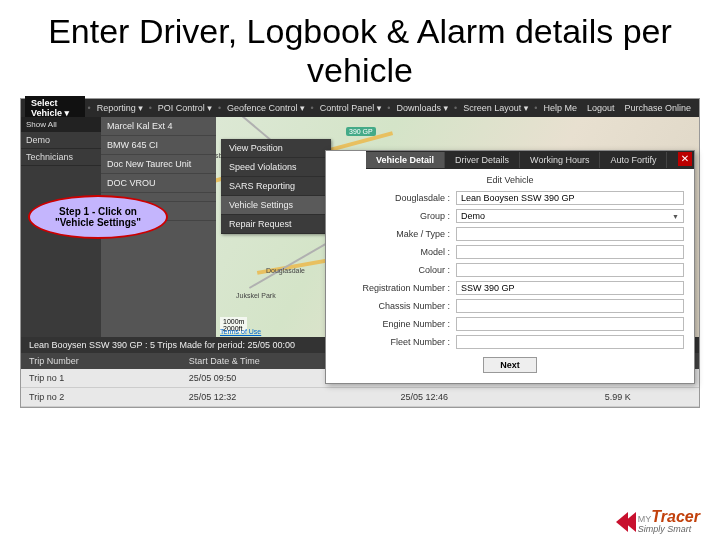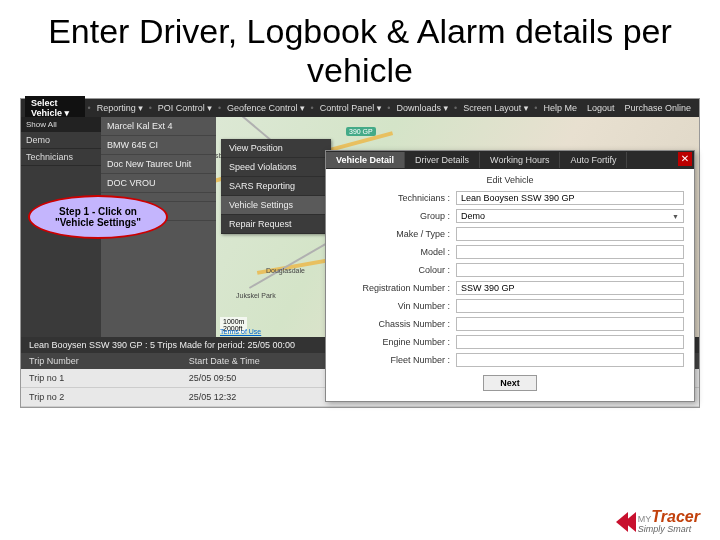--- a/index.html
+++ b/index.html
@@ -35,21 +35,21 @@
   .map .road2 { position: absolute; background: #b0b0b0; height: 2px; }
   .map .road2.g1 { width: 220px; top: 60px; left: -10px; transform: rotate(40deg); }
   .map .road2.g2 { width: 200px; top: 120px; left: 20px; transform: rotate(-30deg); }
   .map .label { position: absolute; font-size: 7px; color: #444; }
   .map .marker { position: absolute; width: 6px; height: 6px; background: #c00; border-radius: 50%; border: 1px solid #800; }
   .map .scale { position: absolute; bottom: 4px; left: 4px; font-size: 7px; background: rgba(255,255,255,0.7); padding: 1px 3px; }
   
   .callout { position: absolute; left: 28px; top: 195px; width: 140px; height: 44px; background: #c4b5fd; border: 2px solid #c00; border-radius: 50%; display: flex; align-items: center; justify-content: center; text-align: center; font-size: 10px; font-weight: bold; color: #000; z-index: 20; line-height: 1.1; }
   
   .modal { position: absolute; left: 325px; top: 150px; width: 370px; background: #fff; border: 1px solid #888; z-index: 30; box-shadow: 2px 2px 6px rgba(0,0,0,0.3); }
-  .modal-tabs { background: #2a2a2a; display: flex; align-items: center; font-size: 9px; color: #ddd; height: 18px; position: relative; }
+  .modal-tabs { background: #2a2a2a; display: flex; align-items: center; font-size: 9px; color: #ddd; height: 18px; position: relative; margin-left: 40px; }
   .modal-tabs .mtab { padding: 3px 10px; border-right: 1px solid #444; }
   .modal-tabs .mtab.active { background: #555; color: #fff; font-weight: bold; }
   .modal-tabs .close { position: absolute; right: 2px; top: 1px; width: 14px; height: 14px; background: #b00; color: #fff; font-size: 10px; text-align: center; line-height: 14px; cursor: pointer; }
   .modal-body { padding: 6px 10px 10px; font-size: 9px; }
   .modal-body .subtitle { text-align: center; font-size: 9px; margin-bottom: 6px; color: #333; }
   .form-row { display: flex; align-items: center; margin-bottom: 4px; }
   .form-row .lbl { width: 120px; text-align: right; padding-right: 6px; color: #333; font-size: 9px; }
   .form-row .val { flex: 1; border: 1px solid #bbb; height: 14px; padding: 0 4px; font-size: 9px; background: #fff; display: flex; align-items: center; }
   .form-row .sel { flex: 1; border: 1px solid #bbb; height: 14px; padding: 0 4px; font-size: 9px; background: #fff; display: flex; align-items: center; justify-content: space-between; }
   .form-row .sel .arr { font-size: 7px; color: #555; }
@@ -181,21 +181,21 @@
   <div class="modal-tabs">
     <div class="mtab active">Vehicle Detail</div>
     <div class="mtab">Driver Details</div>
     <div class="mtab">Working Hours</div>
     <div class="mtab">Auto Fortify</div>
     <div class="close">✕</div>
   </div>
   <div class="modal-body">
     <div class="subtitle">Edit Vehicle</div>
     <div class="form-row">
-        <div class="lbl">Technicians :</div>
+        <div class="lbl">Douglasdale :</div>
         <div class="val">Lean Booysen SSW 390 GP</div>
       </div>
     <div class="form-row">
         <div class="lbl">Group :</div>
         <div class="sel">
           <span>Demo</span>
           <span class="arr">▼</span>
         </div>
       </div>
     <div class="form-row">
@@ -208,24 +208,20 @@
       </div>
     <div class="form-row">
         <div class="lbl">Colour :</div>
         <div class="val"></div>
       </div>
     <div class="form-row">
         <div class="lbl">Registration Number :</div>
         <div class="val">SSW 390 GP</div>
       </div>
     <div class="form-row">
-        <div class="lbl">Vin Number :</div>
-        <div class="val"></div>
-      </div>
-    <div class="form-row">
         <div class="lbl">Chassis Number :</div>
         <div class="val"></div>
       </div>
     <div class="form-row">
         <div class="lbl">Engine Number :</div>
         <div class="val"></div>
       </div>
     <div class="form-row">
         <div class="lbl">Fleet Number :</div>
         <div class="val"></div>

